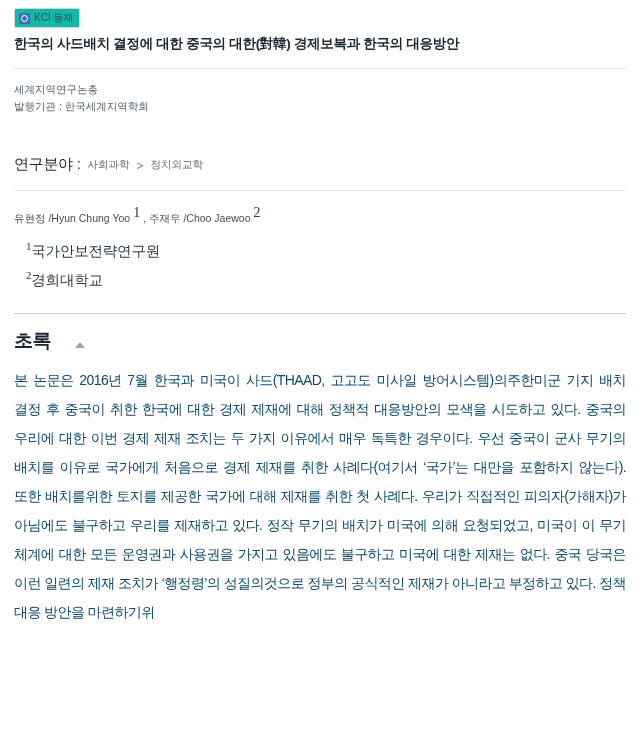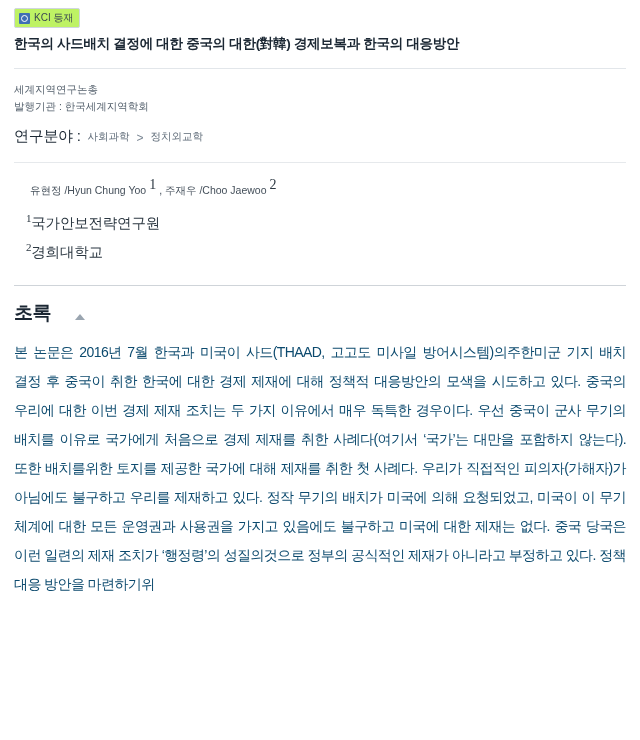--- a/index.html
+++ b/index.html
@@ -27,21 +27,21 @@
   }
   .kci-badge {
     display: inline-flex;
     align-items: center;
     gap: 4px;
     border: 1px solid #cfd6de;
     border-radius: 2px;
     padding: 2px 6px 2px 4px;
     font-size: 10px;
     color: #3a4652;
-    background: #bef264;
+    background: #14b8a6;
     line-height: 14px;
   }
   .kci-mark {
     display: inline-block;
     width: 11px;
     height: 11px;
     background: #3f6fb5;
     border-radius: 1px;
     position: relative;
   }
@@ -98,20 +98,21 @@
   .field-row {
     display: flex;
     align-items: flex-end;
     gap: 7px;
     padding: 12px 14px 0 14px;
   }
   .field-label {
     font-size: 15px;
     color: #1b2733;
     letter-spacing: -0.3px;
+    margin-top: 28px;
   }
   .field-crumb {
     font-size: 10.5px;
     color: #5d6a77;
     padding-bottom: 2px;
   }
   .field-sep {
     font-size: 12px;
     color: #7b8794;
     padding-bottom: 1px;
@@ -121,21 +122,20 @@
     background: #e6e9ec;
     margin: 16px 14px 0 14px;
   }
 
   
   .authors {
     padding: 14px 2px 0 14px;
     font-size: 10.5px;
     color: #444f5a;
     line-height: 16px;
-    margin-left: 16px;
   }
   .authors .sup {
     font-size: 14px;
     color: #2b3741;
     vertical-align: super;
     padding: 0 3px;
     font-family: "Liberation Serif", serif;
   }
   .affil {
     padding: 8px 14px 0 14px;

